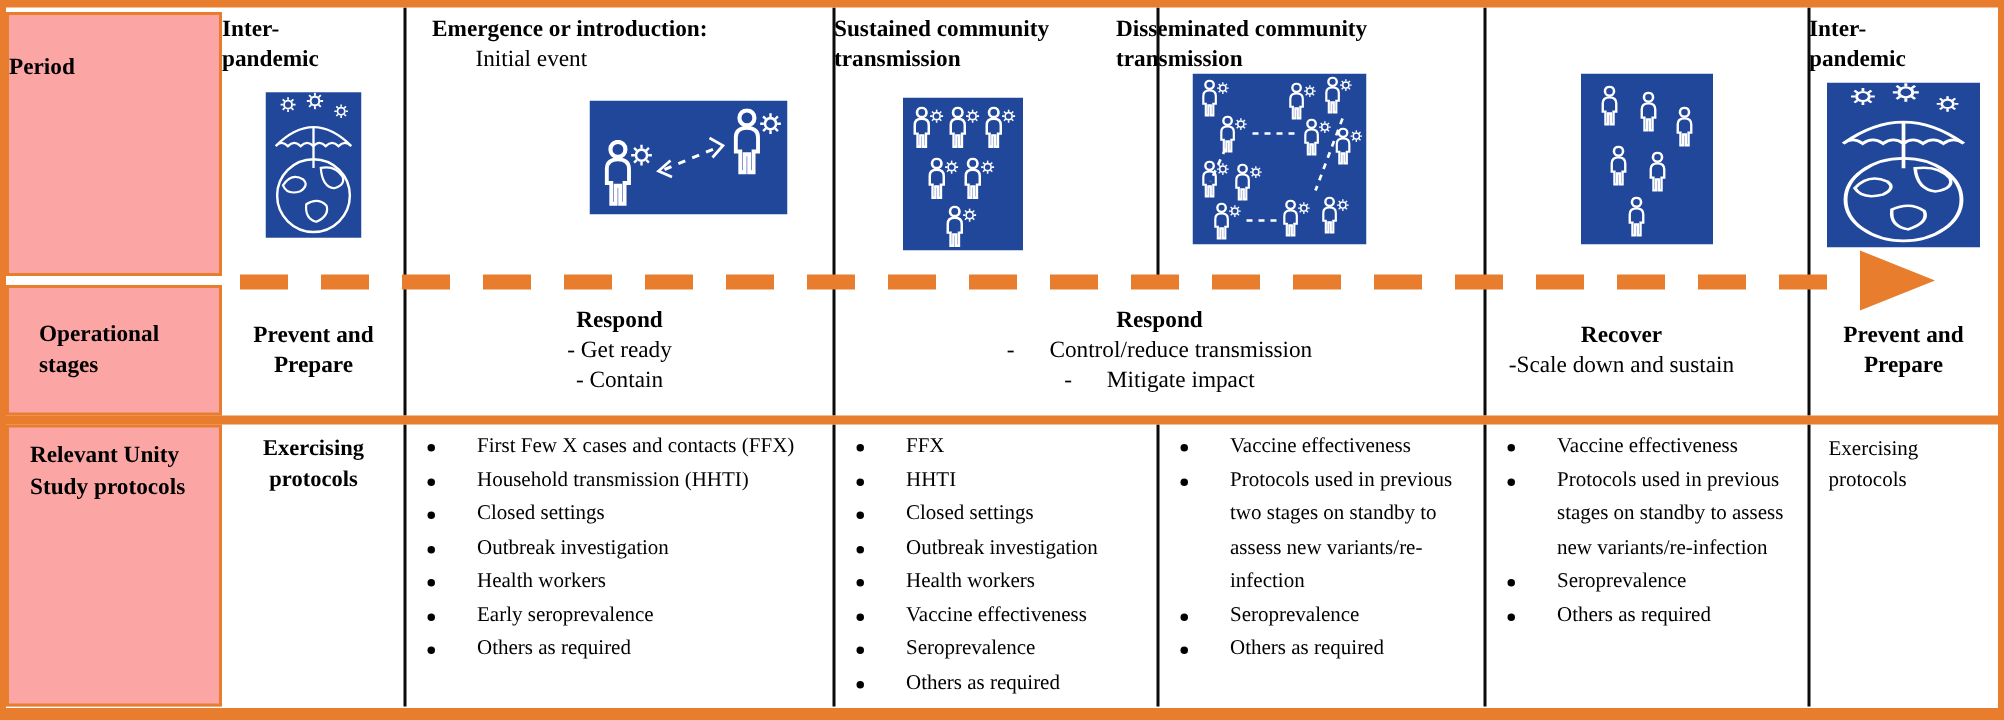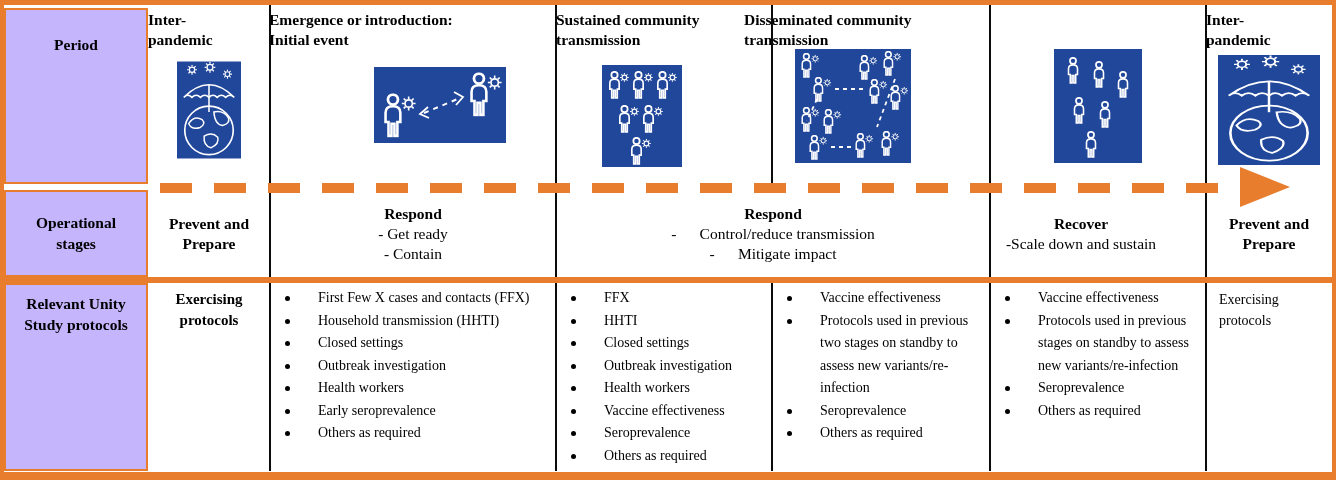--- a/index.html
+++ b/index.html
@@ -4,43 +4,43 @@
 <style>
   html,body{margin:0;padding:0;background:#fff;}
   .canvas{
     position:relative;width:1336px;height:480px;box-sizing:border-box;
     background:#fff;border:solid #E87D2E;border-width:5px 4px 8px 4px;
     font-family:"Liberation Serif","DejaVu Serif",serif;color:#000;overflow:hidden;
   }
   
   .label-cell{
     position:absolute;left:0;width:144px;box-sizing:border-box;
-    background:#c4b5fd;border:2px solid #E87D2E;
-    text-align:center;font-weight:bold;font-size:15.5px;line-height:21px;
+    background:#fca5a5;border:2px solid #E87D2E;
+    font-weight:bold;font-size:15.5px;line-height:21px;
   }
   .lc1{top:3px;height:176px;padding-top:24px;}
   .lc2{top:185px;height:87px;padding:20px 20px 0 20px;}
   .lc3{top:278px;height:188px;padding:8px 14px 0 14px;}
 
   
   .vline{position:absolute;width:2px;background:#0b0b0b;z-index:1;}
 
   
   .hdiv{position:absolute;left:0;top:272px;width:1328px;height:6px;background:#E87D2E;z-index:2;}
 
   
   .dash{position:absolute;left:156px;top:178px;width:1080px;height:10px;z-index:3;
     background:repeating-linear-gradient(90deg,#E87D2E 0 32px,transparent 32px 54px);}
   .ahead{position:absolute;left:1236px;top:162px;width:0;height:0;z-index:3;
     border-top:20px solid transparent;border-bottom:20px solid transparent;border-left:50px solid #E87D2E;}
 
   
   .pcol{position:absolute;top:0;height:183px;text-align:left;}
   .phead{padding-top:5px;font-weight:bold;font-size:15.5px;line-height:20px;}
-  .phead .n{font-weight:bold;}
+  .phead .n{font-weight:normal;margin-left:29px;}
   .icon{position:absolute;left:50%;transform:translateX(-50%);display:block;}
 
   
   .stage{position:absolute;top:186px;height:86px;display:flex;flex-direction:column;
     justify-content:center;text-align:center;font-size:15.5px;line-height:20px;}
   .stage .h{font-weight:bold;}
   .stage .it{white-space:pre;}
 
   
   .proto{position:absolute;top:278px;height:139px;box-sizing:border-box;font-size:14px;line-height:22.5px;}
@@ -116,21 +116,21 @@
     <div class="phead">
       <div>Inter-</div>
       <div>pandemic</div>
     </div>
     <svg class="icon" style="top:56px" width="64" height="98" viewBox="0 0 66 100">
       <rect width="66" height="100" fill="#21479B"></rect>
         <use href="#sv-umbrella-globe" width="66" height="100"></use>
     </svg>
   </div>
 
-  <div class="pcol" style="left:265px;width:342px">
+  <div class="pcol" style="left:284px;width:342px">
     <div class="phead">
       <div>Emergence or introduction:</div>
       <div class="n">Initial event</div>
     </div>
     <svg class="icon" style="top:62px" width="132" height="76" viewBox="0 0 132 76">
       <rect width="132" height="76" fill="#21479B"></rect>
       <use href="#sv-person-v" x="6" y="26" width="37" height="45"></use>
       <use href="#sv-person-v" x="92" y="5" width="37" height="45"></use>
       <path d="M50 46 L86 31" stroke="#fff" stroke-width="2" stroke-dasharray="5 5" fill="none"></path>
       <path d="M54 40 L46 47 L55 51" fill="none" stroke="#fff" stroke-width="1.8"></path>

